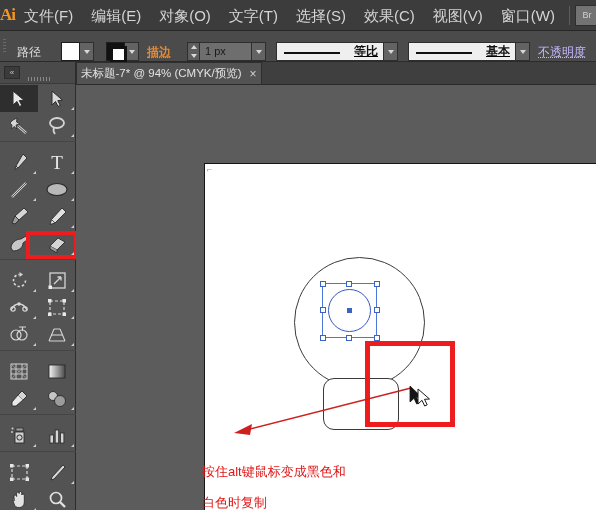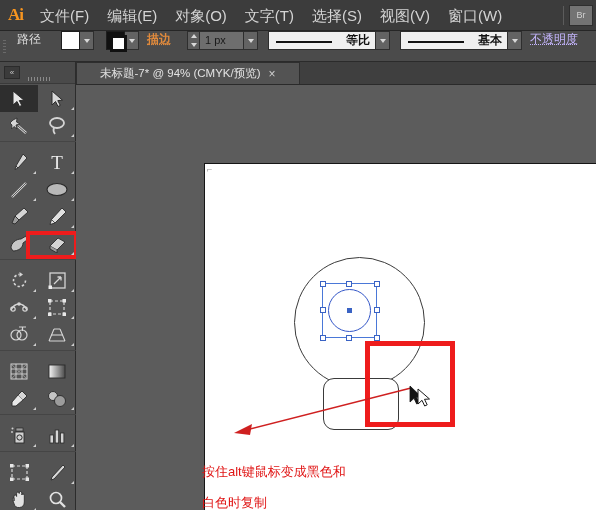--- a/index.html
+++ b/index.html
@@ -42,21 +42,21 @@
     border: 1px solid #2e2e2e;
     display: flex; align-items: center; justify-content: center;
     color: #d0d0d0; font-size: 9px; cursor: pointer;
   }
 
   
   .controlbar {
     position: absolute; left: 0; top: 31px; width: 596px; height: 31px;
     background: #4b4b4b;
     border-bottom: 1px solid #2b2b2b;
-    display: flex; align-items: flex-start;
+    display: flex; align-items: flex-end;
   }
   .cb-grip {
     width: 9px; height: 31px;
     background:
       repeating-linear-gradient(to bottom, #6a6a6a 0 1px, transparent 1px 3px);
     background-position: 3px 9px; background-size: 3px 13px;
     background-repeat: no-repeat;
   }
   .cb-label {
     color: #dcdcdc; font-size: 12px; padding: 0 8px; white-space: nowrap;
@@ -95,47 +95,48 @@
     display: flex; flex-direction: column; align-items: center;
     justify-content: space-around; cursor: pointer;
   }
   .stepper i {
     display: block; width: 0; height: 0;
     border-left: 3px solid transparent; border-right: 3px solid transparent;
   }
   .stepper i.up { border-bottom: 4px solid #d8d8d8; }
   .stepper i.dn { border-top: 4px solid #d8d8d8; }
   .numfield {
-    width: 44px; height: 19px; background: #6e6e6e;
+    width: 52px; height: 19px; background: #6e6e6e;
     border: 1px solid #2e2e2e; border-left: none;
     color: #1a1a1a; font-size: 11px; line-height: 17px;
     padding-left: 5px; cursor: text;
   }
   .combo {
     height: 19px; background: #efefef; border: 1px solid #2e2e2e;
     display: flex; align-items: center; justify-content: flex-end;
     padding: 0 5px 0 6px; margin-left: 10px; position: relative;
     cursor: pointer;
+    text-decoration: underline;
   }
   .combo .cline {
     position: absolute; left: 7px; top: 9px;
     width: 56px; height: 2px; background: #111;
   }
   .combo .ctext { color: #111; font-size: 12px; font-weight: bold; }
 
   
   .tabbar {
     position: absolute; left: 76px; top: 62px; width: 520px; height: 23px;
     background: #3f3f3f; border-bottom: 1px solid #2a2a2a;
     display: flex; align-items: flex-end;
   }
   .doctab {
     height: 22px; background: #535353;
     border: 1px solid #2e2e2e; border-bottom: none;
-    display: flex; align-items: center; padding: 0 23px;
+    display: flex; align-items: center; padding: 0 4px;
     color: #e2e2e2; font-size: 11.5px; white-space: nowrap; cursor: pointer;
   }
   .tab-close {
     margin-left: 8px; color: #cfcfcf; font-size: 12px; cursor: pointer;
   }
 
   
   .toolpanel {
     position: absolute; left: 0; top: 62px; width: 76px; height: 448px;
     background: #535353; border-right: 1px solid #2c2c2c;
@@ -268,20 +269,21 @@
 <div id="app">
 
   <div class="menubar">
     <div class="ai-logo">Ai</div>
 
     <div class="menu-item">文件(F)</div>
     <div class="menu-item">编辑(E)</div>
     <div class="menu-item">对象(O)</div>
     <div class="menu-item">文字(T)</div>
     <div class="menu-item">选择(S)</div>
+    <div class="menu-item">效果(C)</div>
     <div class="menu-item">视图(V)</div>
     <div class="menu-item">窗口(W)</div>
 
     <div class="menubar-right">
       <div class="menubar-sep"></div>
       <div class="br-btn">Br</div>
     </div>
   </div>
 
   <div class="controlbar">

